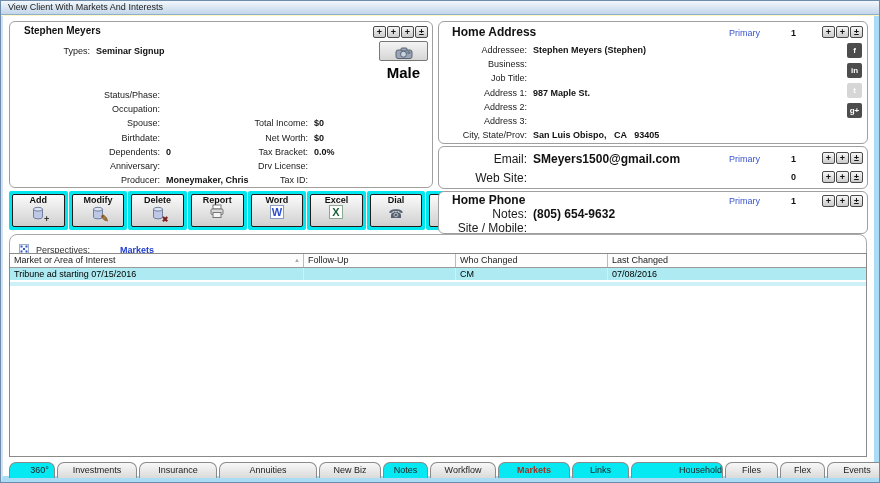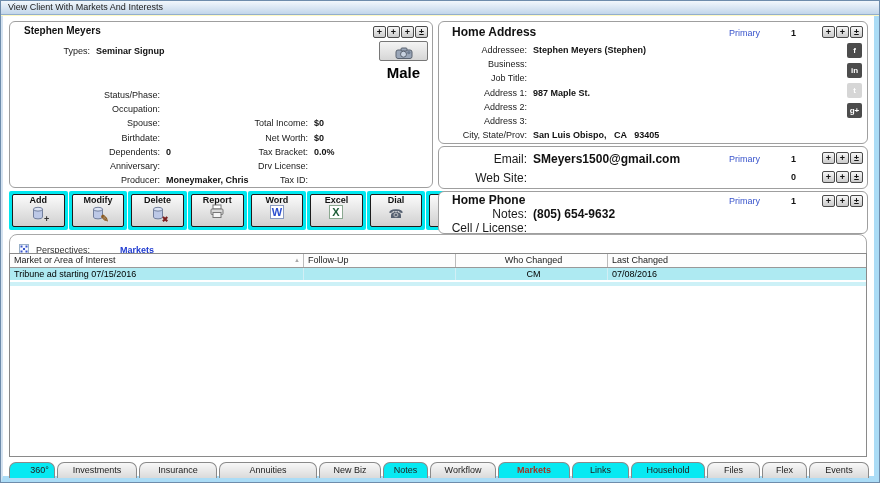--- a/index.html
+++ b/index.html
@@ -51,21 +51,21 @@
   
   #market-table { position:absolute; left:6px; top:237px; width:858px; height:204px; border:1px solid #8a8a8a; background:#fff; }
   .thead { display:flex; height:14px; border-bottom:1px solid #999; font-size:9px; color:#222; background:#fdfdfd; }
   .th { padding:1px 0 0 4px; border-right:1px solid #bbb; position:relative; cursor:pointer; }
   .th:last-child { border-right:none; }
   .sort-asc { position:absolute; right:3px; top:3px; font-size:6px; color:#a8a8a8; }
   .trow { display:flex; height:12px; background:#aeeaf2; font-size:9px; line-height:12px; cursor:pointer; }
   .td { padding-left:4px; border-right:1px solid #d2eff5; overflow:hidden; white-space:nowrap; }
   .td:last-child { border-right:none; }
   .row-underline { height:4px; background:#cdf1f7; margin-top:2px; }
-  .c1 { width:294px; } .c2 { width:152px; } .c3 { width:152px;text-align:center; } .c4 { flex:1; }
+  .c1 { width:294px; } .c2 { width:152px; } .c3 { width:152px; } .c4 { flex:1; }
 
   
   #addr-panel { left:435px; top:5px; width:430px; height:123px; }
   #email-panel { left:435px; top:130px; width:430px; height:43px; }
   #phone-panel { left:435px; top:175px; width:430px; height:43px; }
   .sect-title { position:absolute; left:13px; top:3px; font-size:12px; font-weight:bold; color:#111; }
   .primary { position:absolute; left:290px; color:#3a55cc; font-size:9px; cursor:pointer; }
   .count { position:absolute; left:352px; font-weight:bold; font-size:9px; color:#111; }
   .addr-rows { position:absolute; left:0; top:21px; width:340px; }
   .addr-rows .flabel, .rrow .flabel { width:88px; }
@@ -378,35 +378,35 @@
       <div class="navgrp" style="right:4px; top:3px;">
         <div class="navbtn">+</div>
         <div class="navbtn">+</div>
         <div class="navbtn">±</div>
       </div>
       <div class="rrow" style="margin-top:15px;">
         <span class="flabel">Notes:</span>
         <span class="fvalue">(805) 654-9632</span>
       </div>
       <div class="rrow">
-        <span class="flabel">Cell / License:</span>
+        <span class="flabel">Site / Mobile:</span>
         <span class="fvalue"></span>
       </div>
     </div>
 
     <div id="tabbar">
       <div class="tab active" style="width:46px;padding-left:15px;">360°</div>
       <div class="tab" style="width:80px;">Investments</div>
       <div class="tab" style="width:78px;">Insurance</div>
       <div class="tab" style="width:98px;">Annuities</div>
       <div class="tab" style="width:62px;">New Biz</div>
       <div class="tab active" style="width:45px;">Notes</div>
       <div class="tab" style="width:66px;">Workflow</div>
       <div class="tab active current" style="width:72px;">Markets</div>
       <div class="tab active" style="width:57px;">Links</div>
-      <div class="tab active" style="width:74px;">Household</div>
+      <div class="tab active" style="width:92px;text-align:right;">Household</div>
       <div class="tab" style="width:53px;">Files</div>
       <div class="tab" style="width:45px;">Flex</div>
       <div class="tab" style="width:60px;">Events</div>
     </div>
 
   </div>
 </div>
 
 </body></html>

